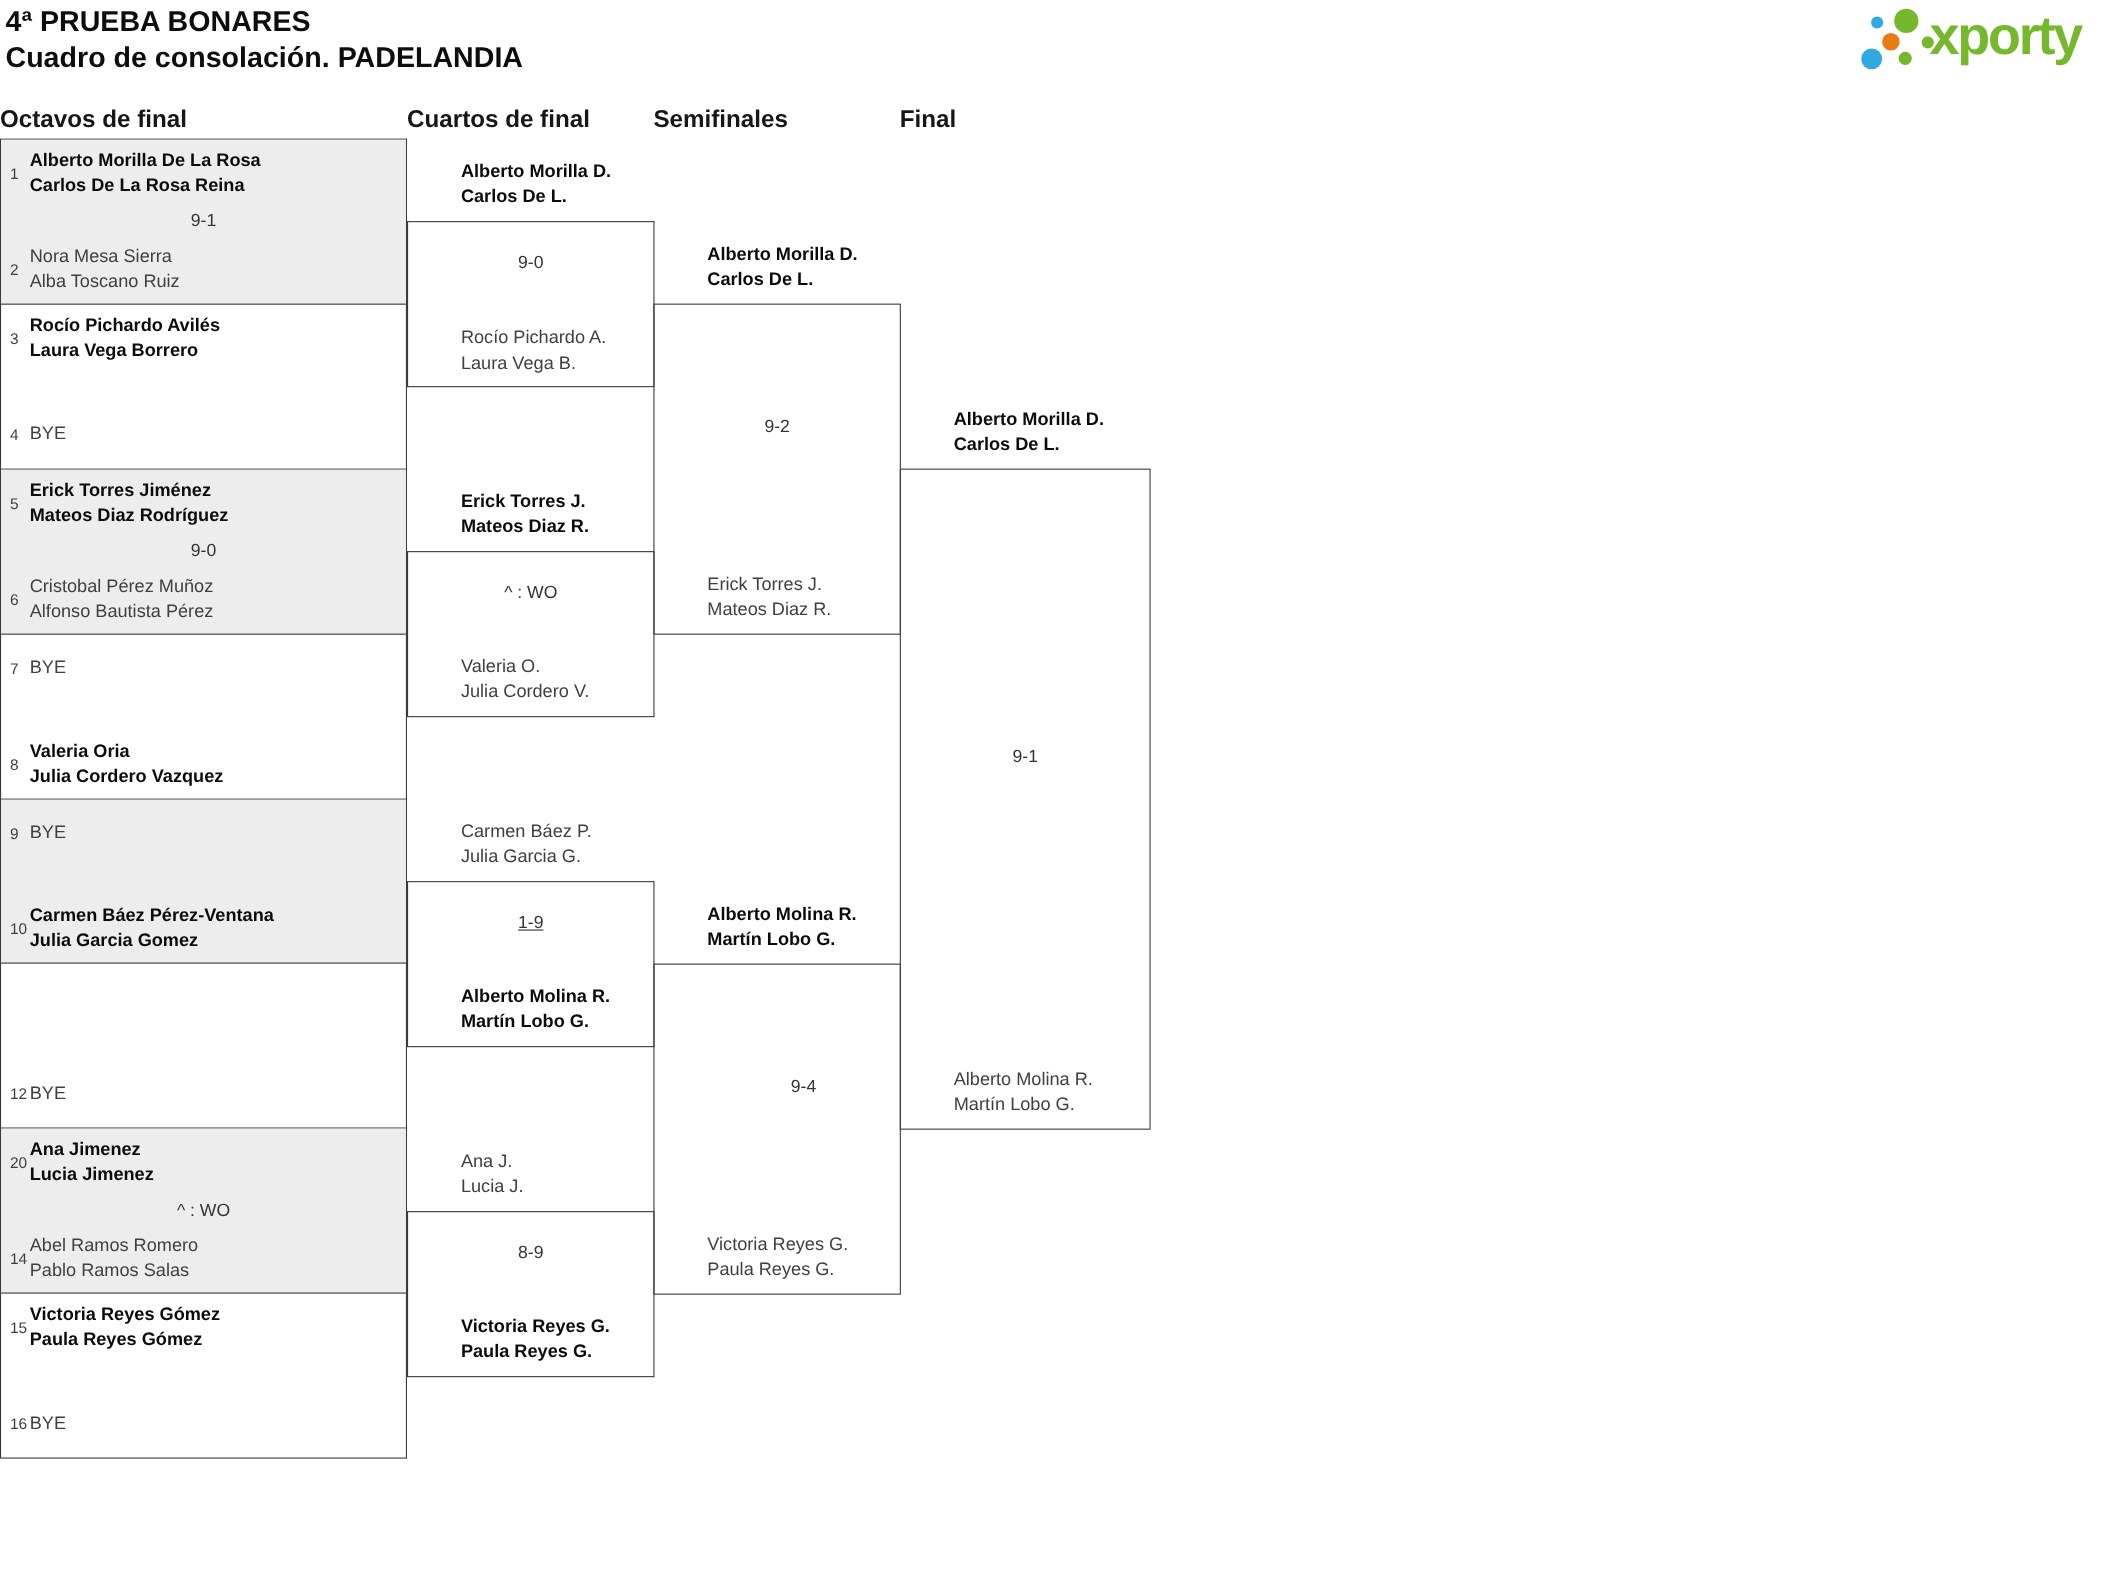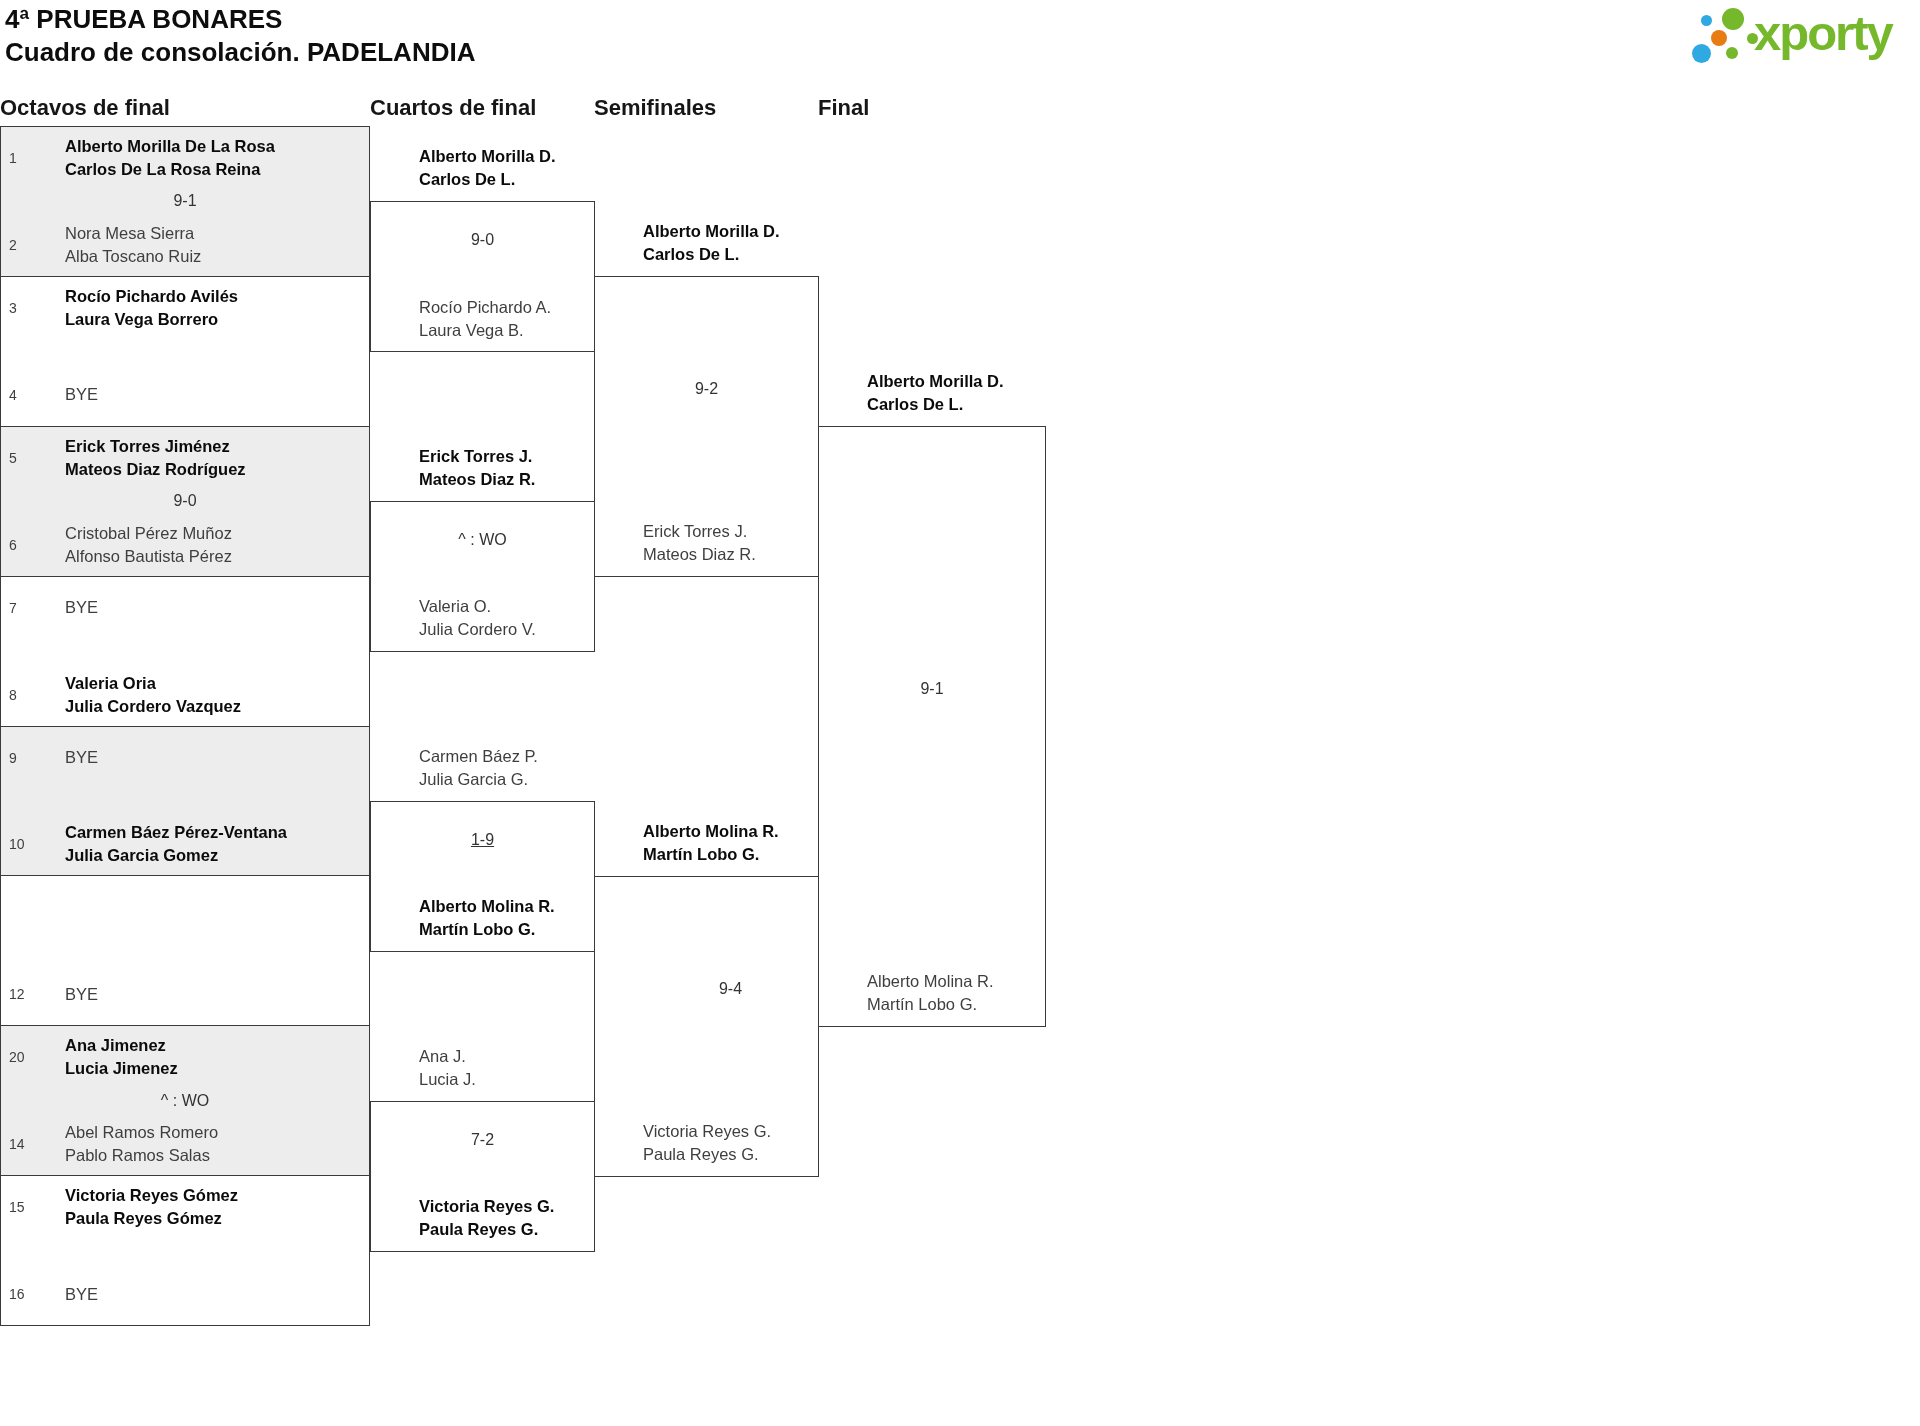--- a/index.html
+++ b/index.html
@@ -33,21 +33,21 @@
   
   .octavos { position: absolute; left: 0; top: 126px; width: 370px; height: 1200px;
              border: 1.5px solid #3a3a3a; display: flex; flex-direction: column; background: #fff; }
   .o-match { flex: 1 1 0; position: relative; border-bottom: 1.5px solid #3a3a3a; }
   .o-match:last-child { border-bottom: none; }
   .o-match.shaded { background: #ededed; }
   .slot { position: absolute; left: 0; right: 0; height: 52px; display: flex; align-items: center; }
   .slot.top { top: 5px; }
   .slot.bottom { bottom: 5px; }
   .seed { flex: 0 0 26px; padding-left: 8px; font-size: 14px; color: #3f3f3f; }
-  .team { font-size: 16.5px; line-height: 23px; white-space: pre-line; margin-left: 38px; }
+  .team { font-size: 16.5px; line-height: 23px; white-space: pre-line; }
   .team.w { font-weight: 700; color: #0b0b0b; }
   .team.l { font-weight: 400; color: #3f3f3f; }
   .o-score { position: absolute; left: 0; right: 0; top: 50%; transform: translateY(-50%);
              text-align: center; font-size: 16px; color: #333; }
 
   
   .mbox { position: absolute; border: 1.5px solid #3a3a3a; background: transparent; }
   .qf { left: 370px; width: 225px; height: 151px; }
   #qf1 { top: 201px; } #qf2 { top: 501px; } #qf3 { top: 801px; } #qf4 { top: 1101px; }
   .sf { left: 594px; width: 225px; height: 301px; }
@@ -209,21 +209,21 @@
 Julia Cordero V.</div>
 
   <div class="adv l" style="left:377px; top:745px;">Carmen Báez P.
 Julia Garcia G.</div>
   <div class="rscore rs-qf" style="top:831px;text-decoration:underline;">1-9</div>
   <div class="adv w" style="left:377px; top:895px;">Alberto Molina R.
 Martín Lobo G.</div>
 
   <div class="adv l" style="left:377px; top:1045px;">Ana J.
 Lucia J.</div>
-  <div class="rscore rs-qf" style="top:1131px;">7-2</div>
+  <div class="rscore rs-qf" style="top:1131px;">8-9</div>
   <div class="adv w" style="left:377px; top:1195px;">Victoria Reyes G.
 Paula Reyes G.</div>
 
   <div class="mbox sf" id="sf1"></div>
   <div class="mbox sf" id="sf2"></div>
 
   <div class="adv w" style="left:601px; top:220px;">Alberto Morilla D.
 Carlos De L.</div>
   <div class="rscore rs-sf" style="top:380px;">9-2</div>
   <div class="adv l" style="left:601px; top:520px;">Erick Torres J.

